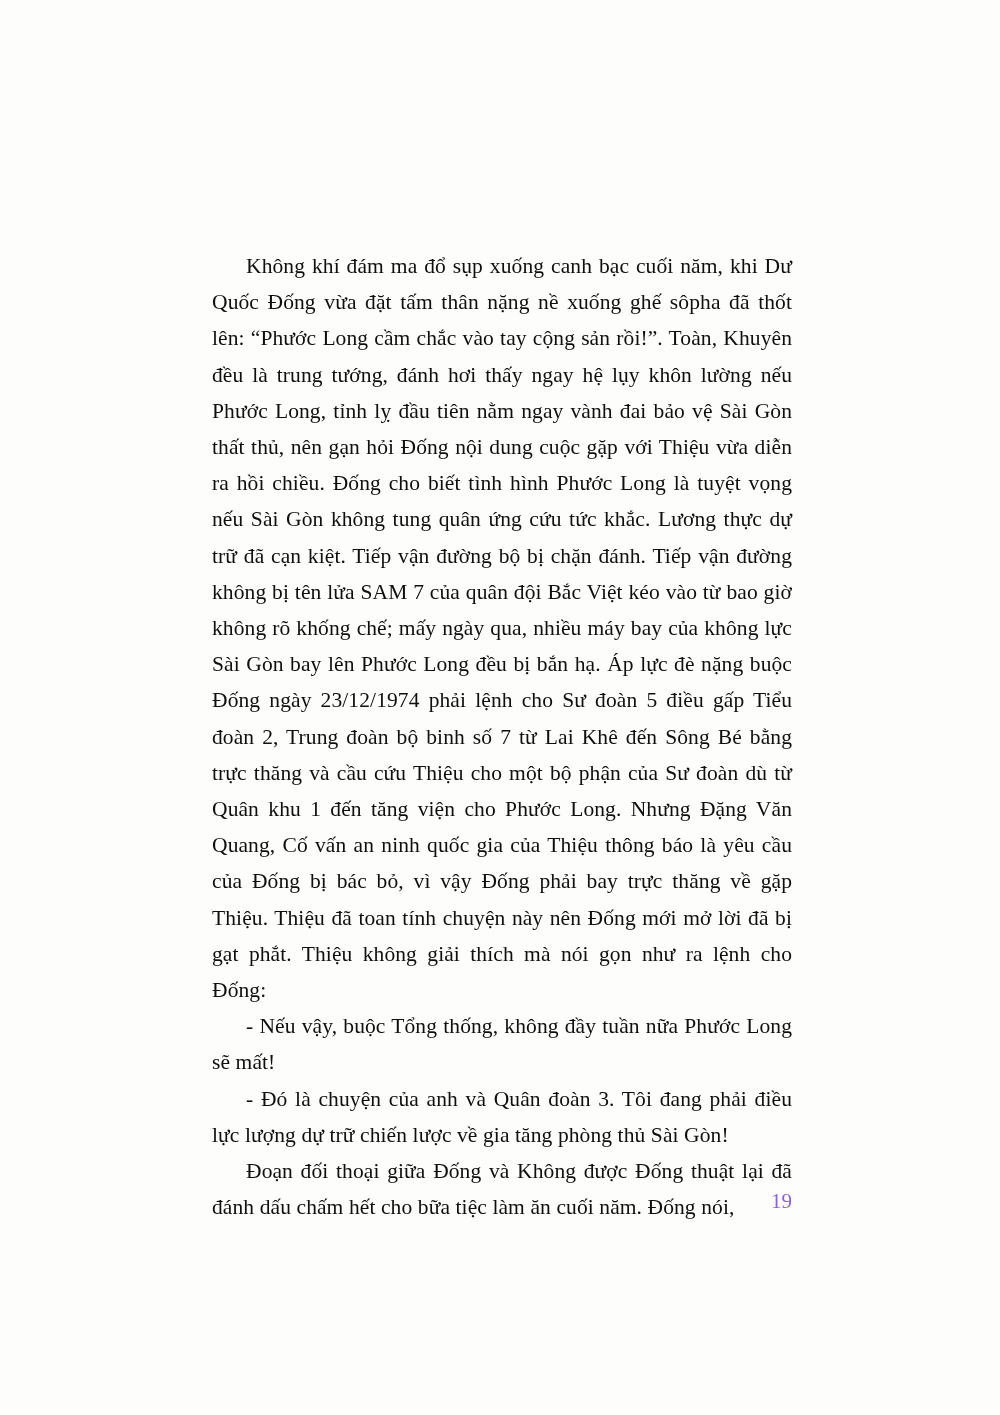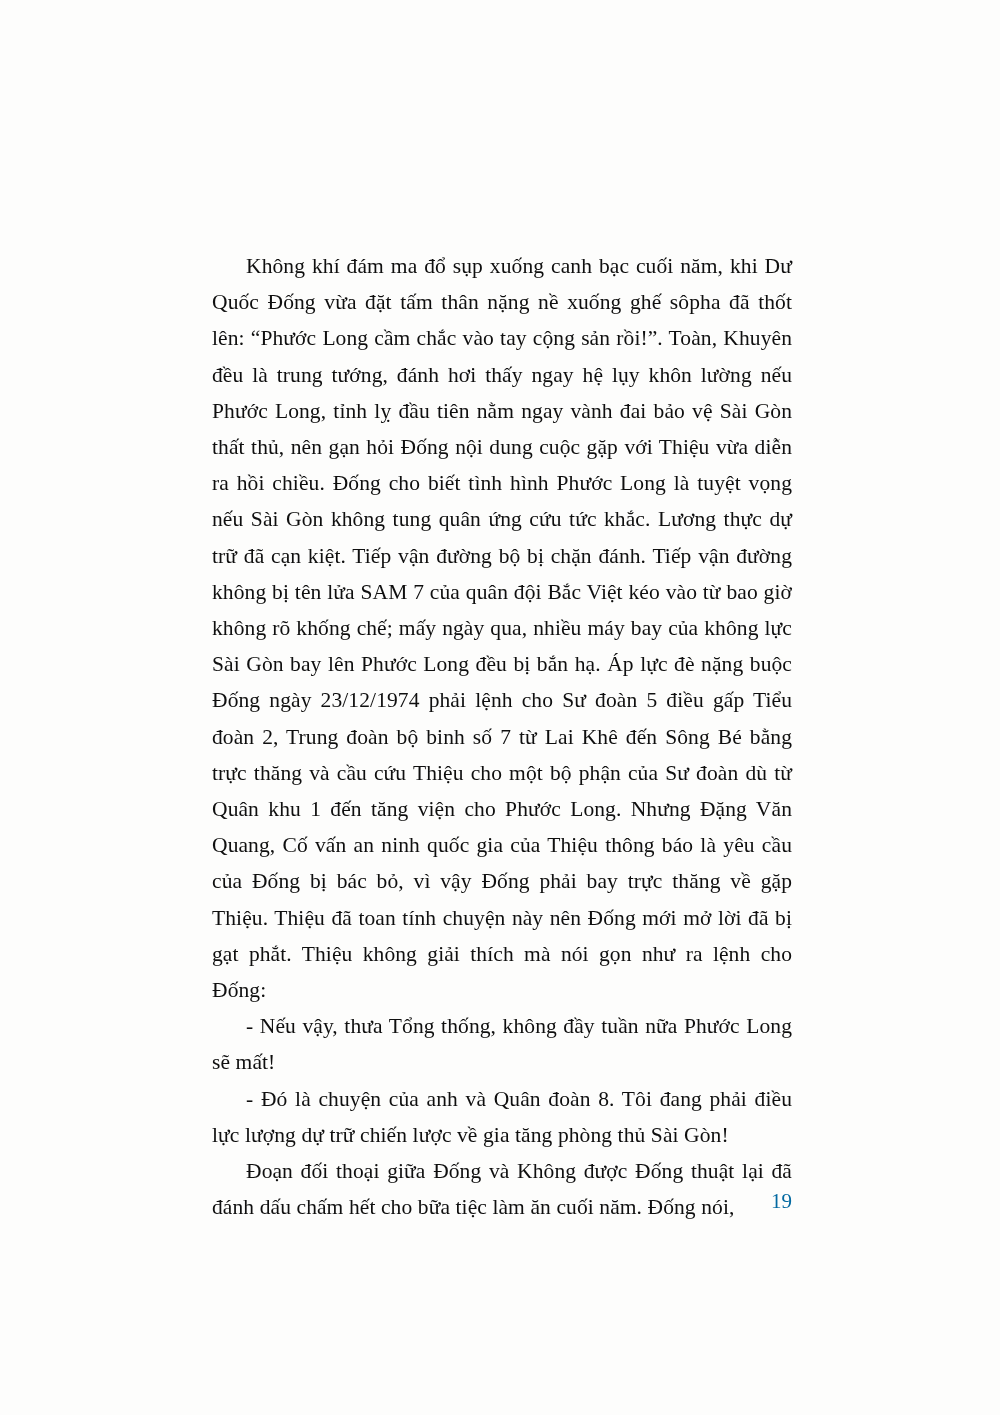--- a/index.html
+++ b/index.html
@@ -43,28 +43,28 @@
   }
   .para.dialogue {
     text-indent: 34px;
   }
   .page-number {
     position: absolute;
     right: 208px;
     top: 1188px;
     font-size: 21px;
     line-height: 26px;
-    color: #0369a1;
+    color: #8b5cf6;
     font-family: "Liberation Serif", serif;
   }
 </style>
 </head>
 <body>
 
 <div class="page">
   <div class="text-block">
     <p class="para indent">Không khí đám ma đổ sụp xuống canh bạc cuối năm, khi Dư Quốc Đống vừa đặt tấm thân nặng nề xuống ghế sôpha đã thốt lên: “Phước Long cầm chắc vào tay cộng sản rồi!”. Toàn, Khuyên đều là trung tướng, đánh hơi thấy ngay hệ lụy khôn lường nếu Phước Long, tỉnh lỵ đầu tiên nằm ngay vành đai bảo vệ Sài Gòn thất thủ, nên gạn hỏi Đống nội dung cuộc gặp với Thiệu vừa diễn ra hồi chiều. Đống cho biết tình hình Phước Long là tuyệt vọng nếu Sài Gòn không tung quân ứng cứu tức khắc. Lương thực dự trữ đã cạn kiệt. Tiếp vận đường bộ bị chặn đánh. Tiếp vận đường không bị tên lửa SAM 7 của quân đội Bắc Việt kéo vào từ bao giờ không rõ khống chế; mấy ngày qua, nhiều máy bay của không lực Sài Gòn bay lên Phước Long đều bị bắn hạ. Áp lực đè nặng buộc Đống ngày 23/12/1974 phải lệnh cho Sư đoàn 5 điều gấp Tiểu đoàn 2, Trung đoàn bộ binh số 7 từ Lai Khê đến Sông Bé bằng trực thăng và cầu cứu Thiệu cho một bộ phận của Sư đoàn dù từ Quân khu 1 đến tăng viện cho Phước Long. Nhưng Đặng Văn Quang, Cố vấn an ninh quốc gia của Thiệu thông báo là yêu cầu của Đống bị bác bỏ, vì vậy Đống phải bay trực thăng về gặp Thiệu. Thiệu đã toan tính chuyện này nên Đống mới mở lời đã bị gạt phắt. Thiệu không giải thích mà nói gọn như ra lệnh cho Đống:</p>
-    <p class="para dialogue">- Nếu vậy, thưa Tổng thống, không đầy tuần nữa Phước Long sẽ mất!</p>
-    <p class="para dialogue">- Đó là chuyện của anh và Quân đoàn 8. Tôi đang phải điều lực lượng dự trữ chiến lược về gia tăng phòng thủ Sài Gòn!</p>
+    <p class="para dialogue">- Nếu vậy, buộc Tổng thống, không đầy tuần nữa Phước Long sẽ mất!</p>
+    <p class="para dialogue">- Đó là chuyện của anh và Quân đoàn 3. Tôi đang phải điều lực lượng dự trữ chiến lược về gia tăng phòng thủ Sài Gòn!</p>
     <p class="para indent">Đoạn đối thoại giữa Đống và Không được Đống thuật lại đã đánh dấu chấm hết cho bữa tiệc làm ăn cuối năm. Đống nói,</p>
   </div>
   <div class="page-number">19</div>
 </div>
 
 </body></html>

